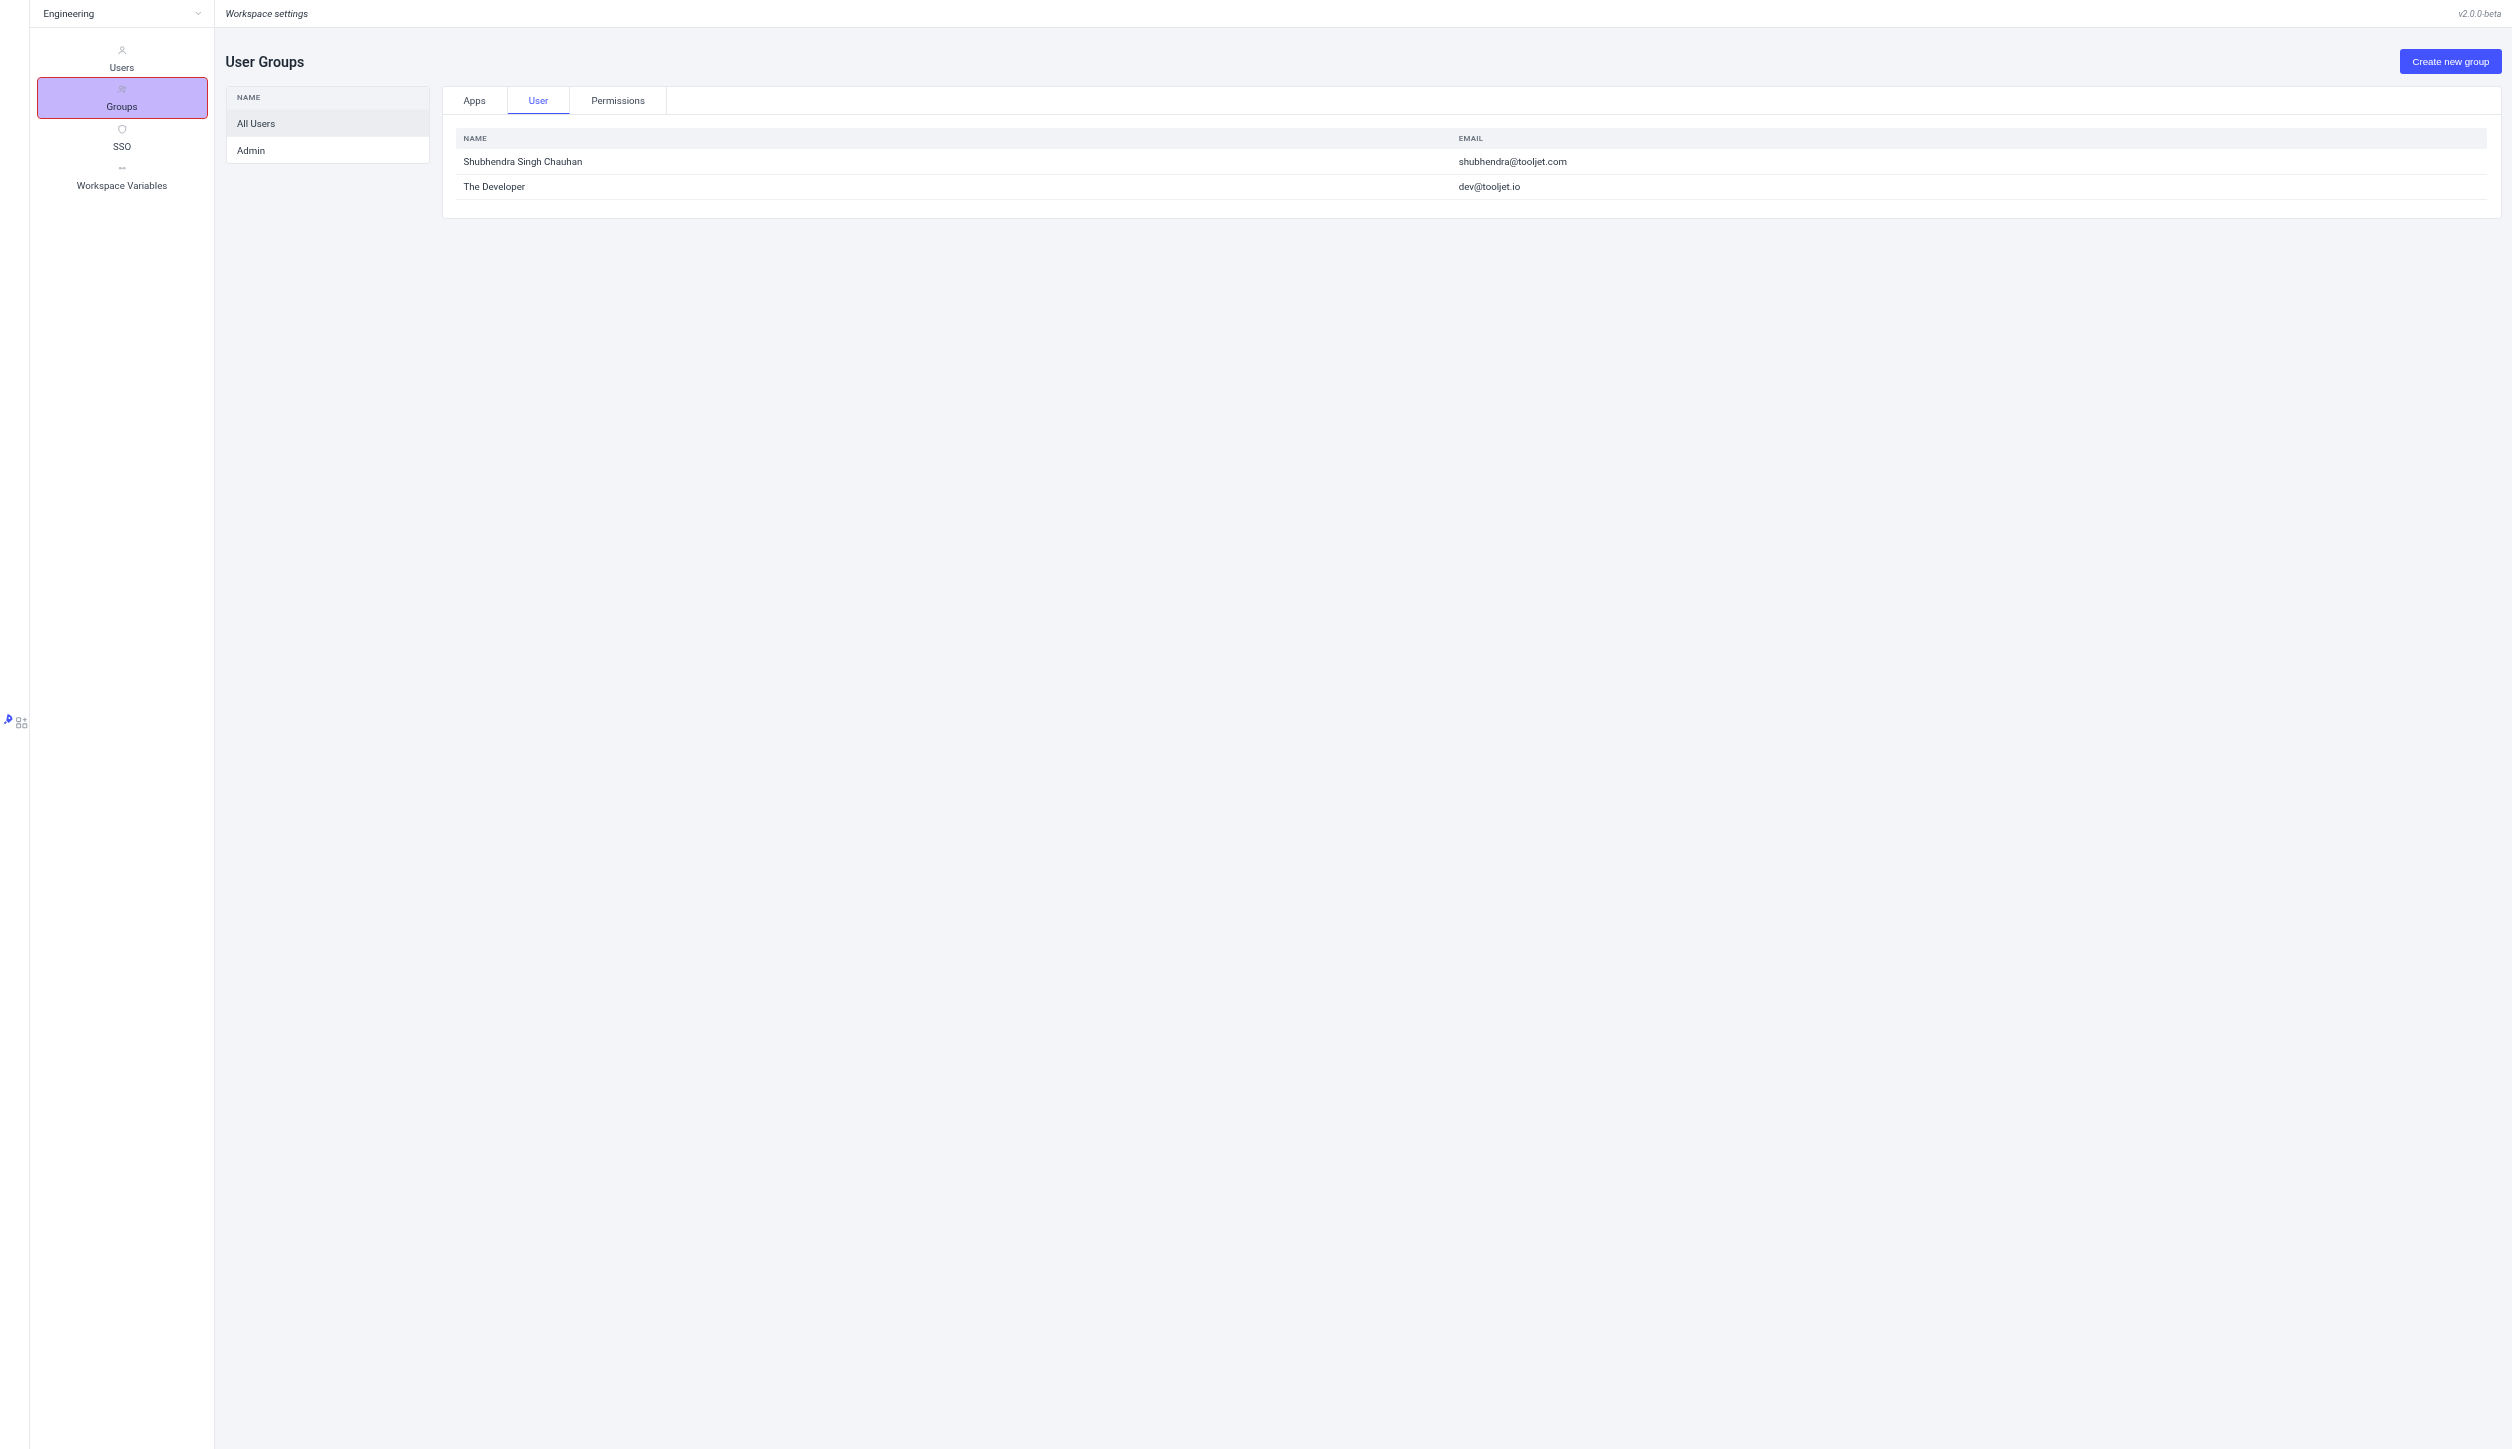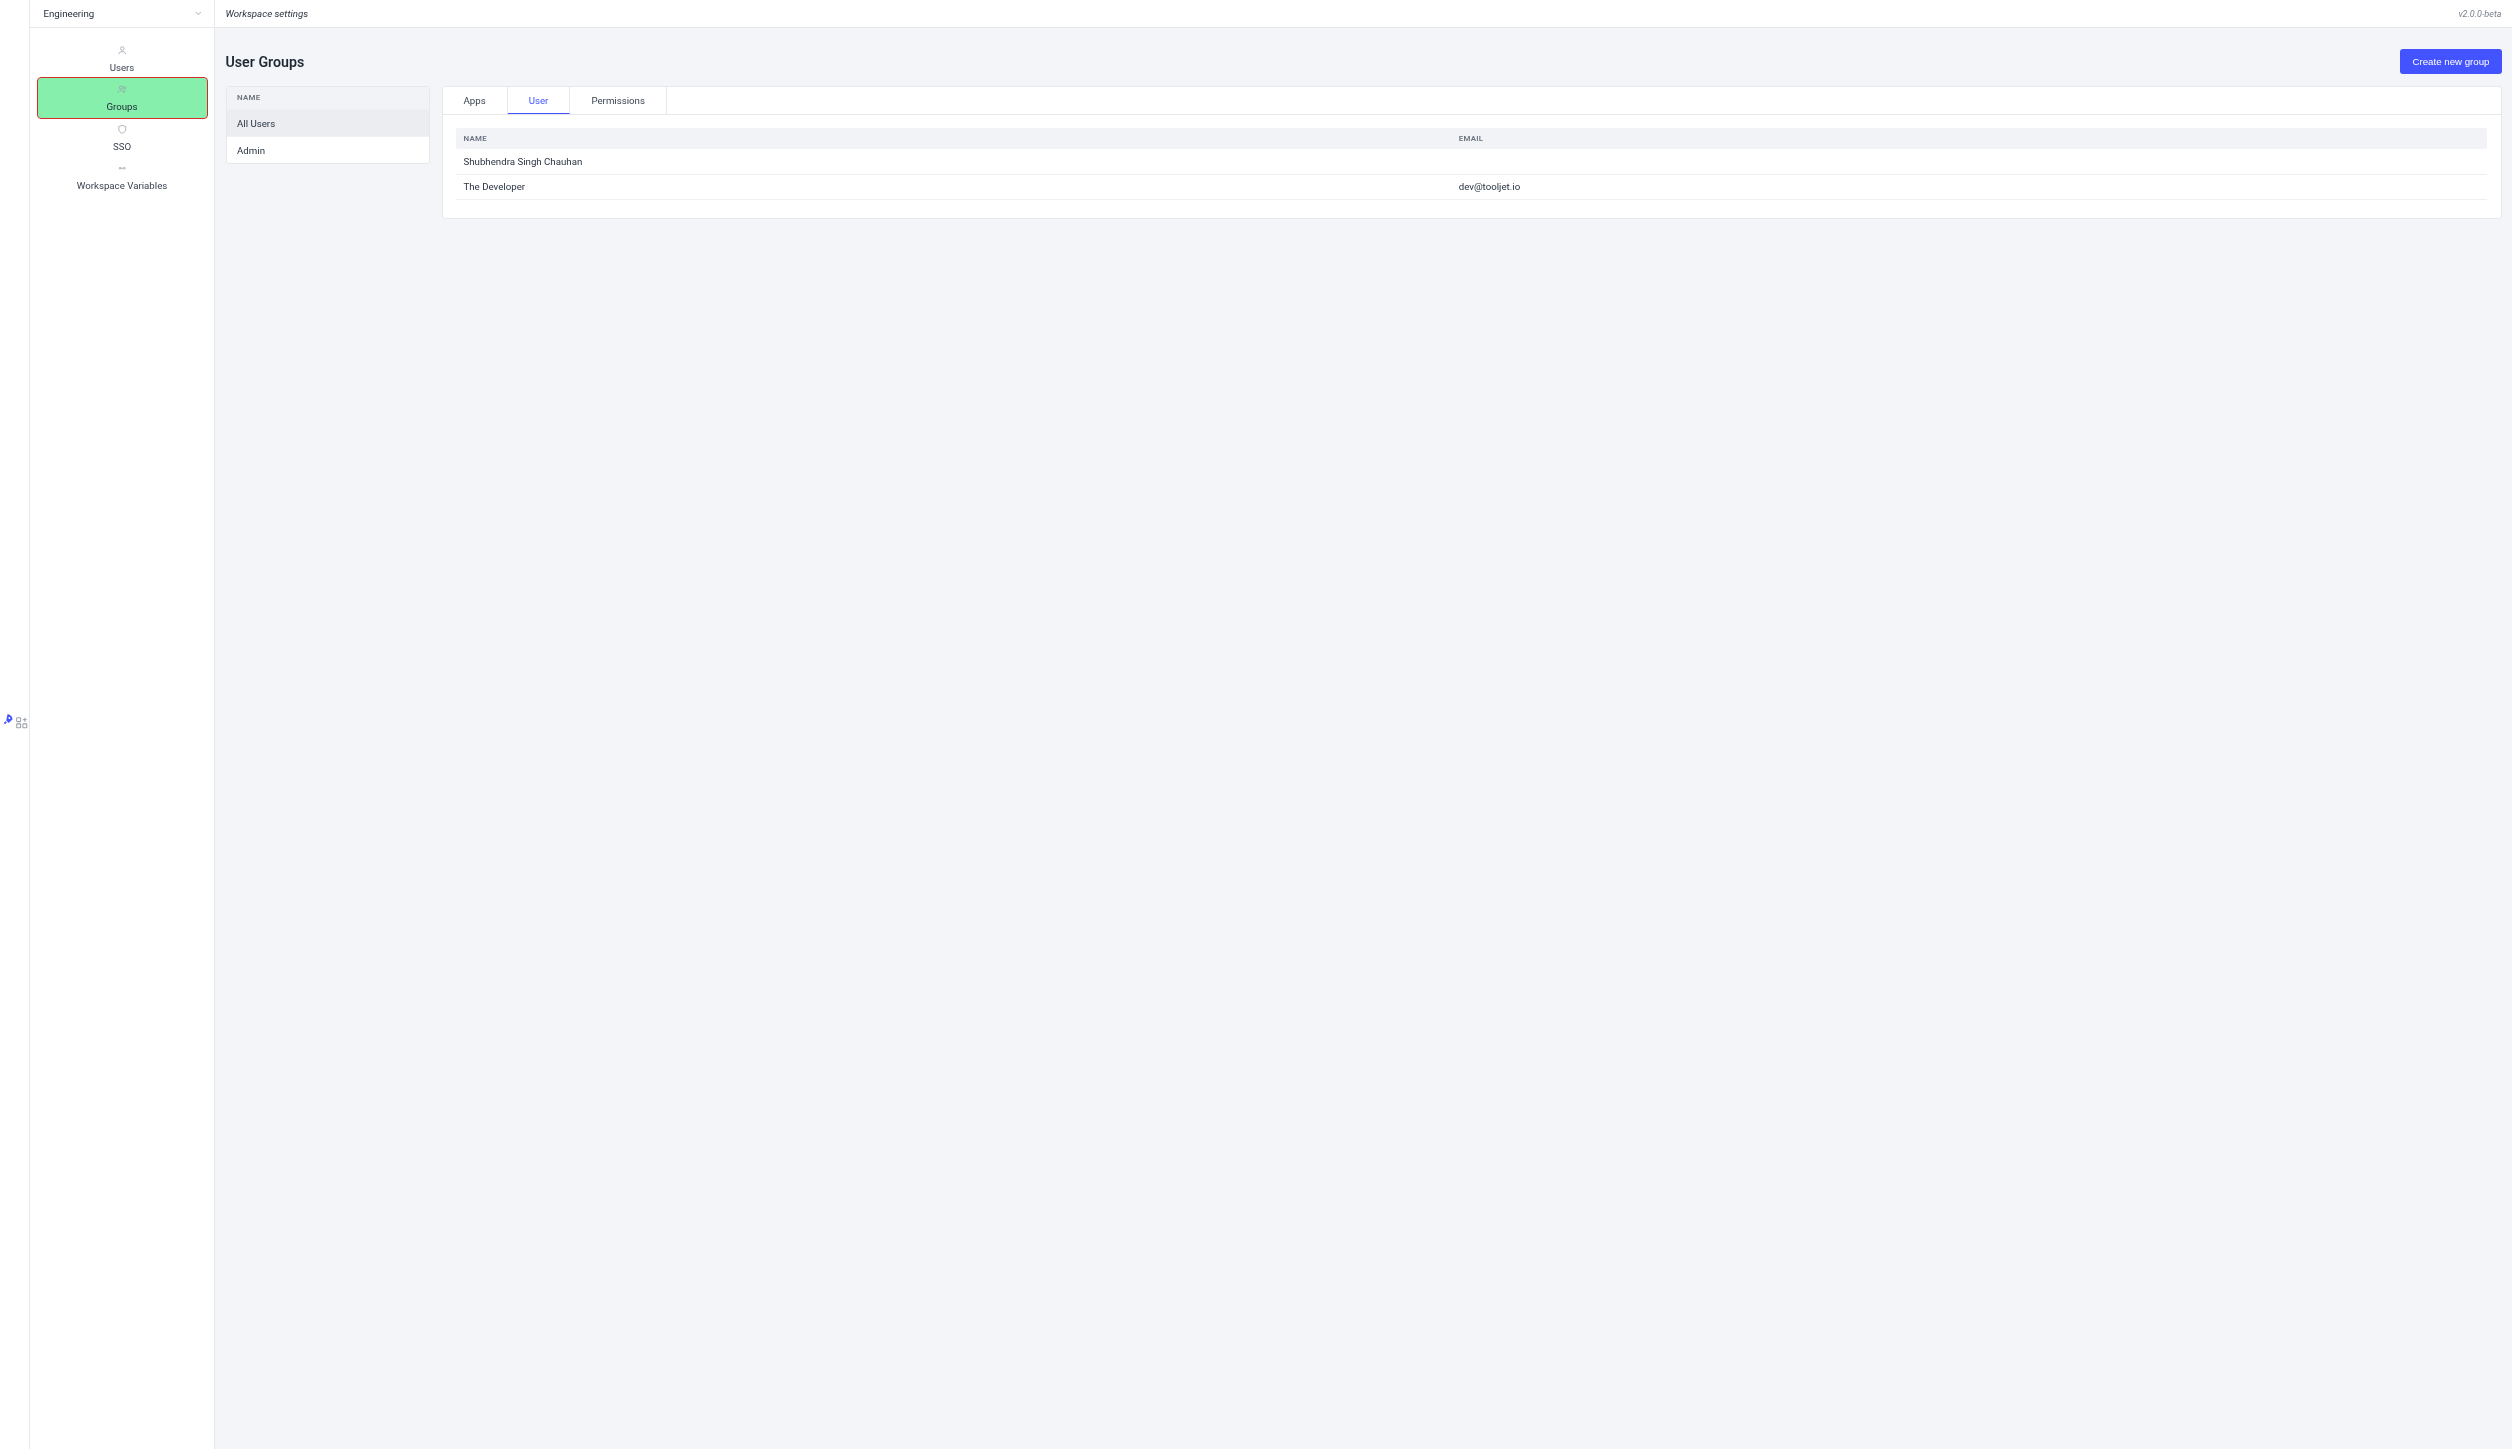--- a/index.html
+++ b/index.html
@@ -55,21 +55,21 @@
   .sidebar-list { padding: 10.5px 7.5px 0 7.5px; display: flex; flex-direction: column; gap: 0; }
   .sidebar-item {
     display: flex; align-items: center; gap: 6px;
     padding: 5.2px 7.5px;
     border-radius: 3px;
     cursor: pointer;
     color: #3a4352;
     font-size: 9.7px;
     flex-direction: column;
   }
-  .sidebar-item.active { background: #86efac; color: #1f2936; }
+  .sidebar-item.active { background: #c4b5fd; color: #1f2936; }
   .sidebar-item.highlight { outline: 1.5px solid #d52b2b; outline-offset: 0px; }
   .sidebar-item-icon { width: 12px; height: 12px; display:flex; align-items:center; justify-content:center; flex-shrink:0; }
   
   
   .main { flex: 1; display: flex; flex-direction: column; background: #f3f5f8; min-width: 0; }
   .main-header {
     height: 28.4px;
     background: #fff;
     border-bottom: 0.7px solid #e6e8ec;
     display: flex; align-items: center;
@@ -276,20 +276,21 @@
           <div class="tab active">User</div>
           <div class="tab">Permissions</div>
         </div>
         <div class="table-wrap">
           <div class="table-head">
             <div class="th col-name">NAME</div>
             <div class="th col-email">EMAIL</div>
           </div>
           <div class="table-row">
             <div class="td col-name">Shubhendra Singh Chauhan</div>
+            <div class="td col-email">shubhendra@tooljet.com</div>
           </div>
           <div class="table-row">
             <div class="td col-name">The Developer</div>
             <div class="td col-email">dev@tooljet.io</div>
           </div>
         </div>
       </div>
     </div>
   </div>
 </div>

